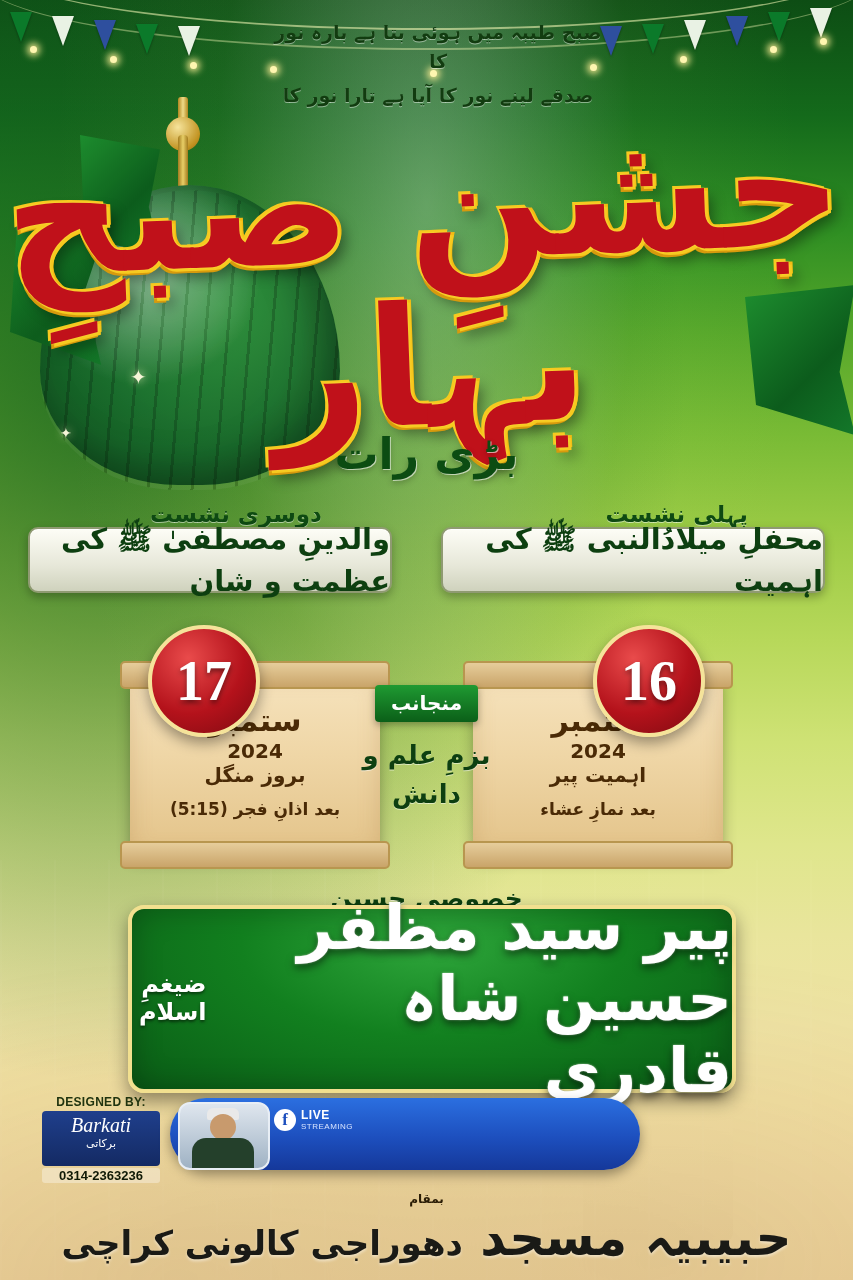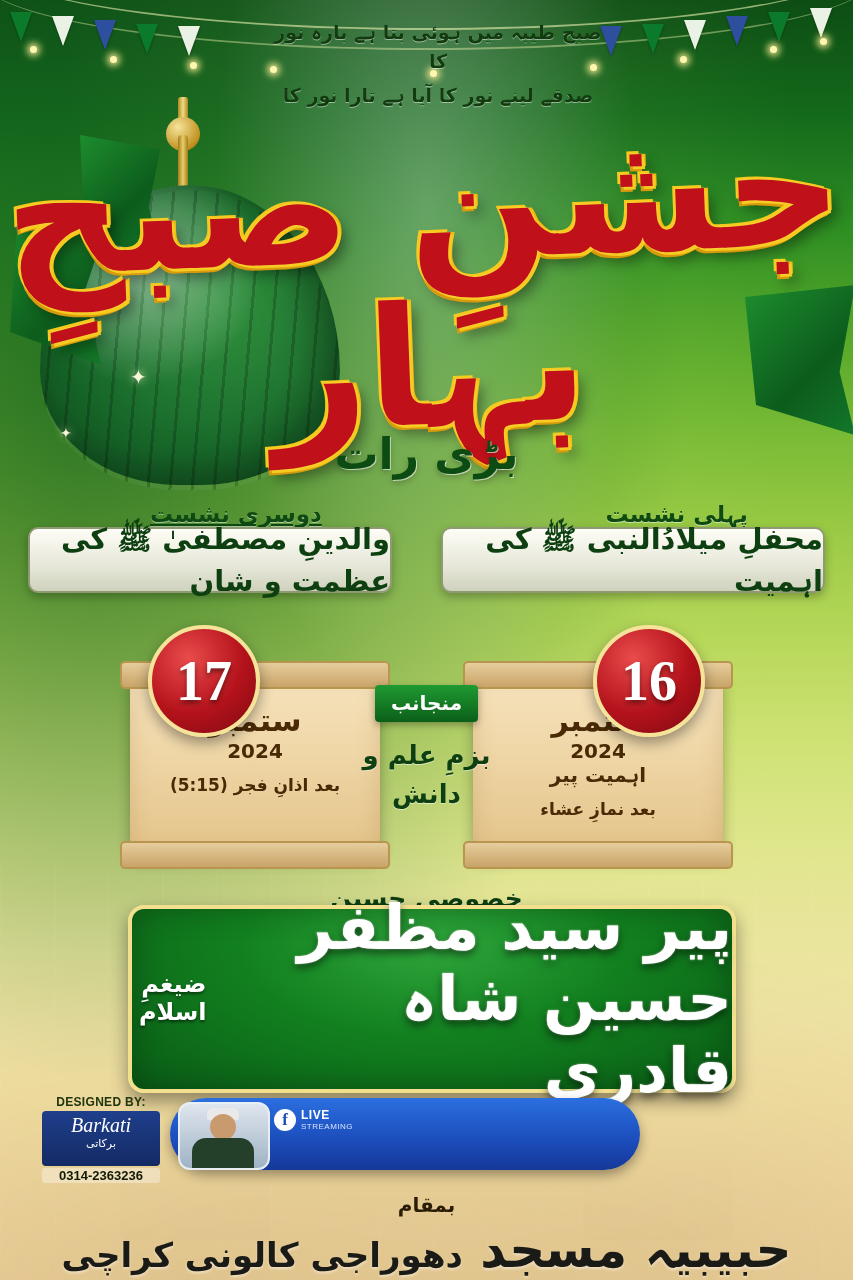--- a/index.html
+++ b/index.html
@@ -224,21 +224,21 @@
   .sess-mini {
     position: absolute;
     font-family: "DejaVu Sans", sans-serif;
     direction: rtl;
     font-size: 23px;
     font-weight: bold;
     color: #0e4a12;
     text-shadow: 0 1px 0 rgba(255,255,255,.5);
   }
   .sess-mini.one { right: 105px; top: 2px; }
-  .sess-mini.two { left: 150px; top: 2px; text-decoration: underline; }
+  .sess-mini.two { left: 150px; top: 2px; }
   .sess-bar {
     position: absolute;
     top: 32px;
     height: 62px;
     border-radius: 10px;
     background: linear-gradient(180deg, #fdfdf6, #e6e7d8 60%, #cfd2bd);
     border: 2px solid #8f9a72;
     box-shadow: 0 4px 10px rgba(0,0,0,.28), inset 0 1px 0 #fff;
     display: flex;
     align-items: center;
@@ -518,21 +518,21 @@
   
   .venue {
     position: absolute;
     left: 0; top: 1190px;
     width: 853px;
     text-align: center;
   }
   .venue-badge {
     font-family: "DejaVu Sans", sans-serif;
     direction: rtl;
-    font-size: 20px;
+    font-size: 12px;
     font-weight: bold;
     color: #2a1c05;
     margin-bottom: 2px;
   }
   .venue-main {
     font-family: "DejaVu Sans", sans-serif;
     direction: rtl;
     font-size: 50px;
     font-weight: bold;
     color: #1a1a16;
@@ -619,20 +619,21 @@
         <div class="scroll-time">بعد نمازِ عشاء</div>
       </div>
     </div>
 
     <div class="scroll left">
       <div class="scroll-text">
         <div class="scroll-date">
           <span>ستمبر</span>
         </div>
         <div class="scroll-year">2024</div>
+        <div class="scroll-year">بروز منگل</div>
         <div class="scroll-time">بعد اذانِ فجر (5:15)</div>
       </div>
     </div>
 
     <div class="datebadge right">16</div>
     <div class="datebadge left">17</div>
 
     <div class="center-tag">
       <div class="tag-pill urdu">منجانب</div>
       <div class="tag-lines urdu">

